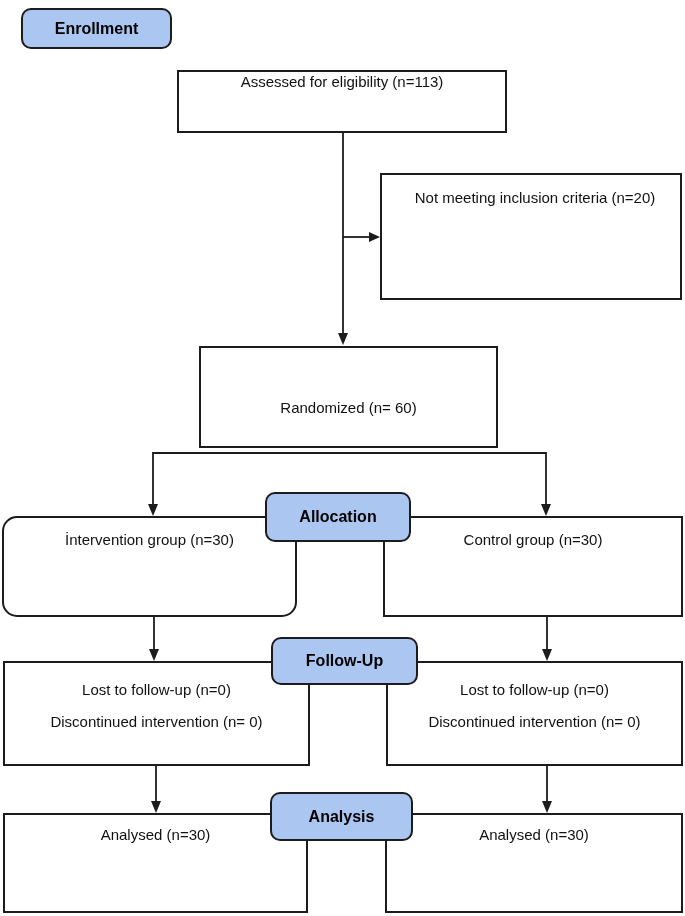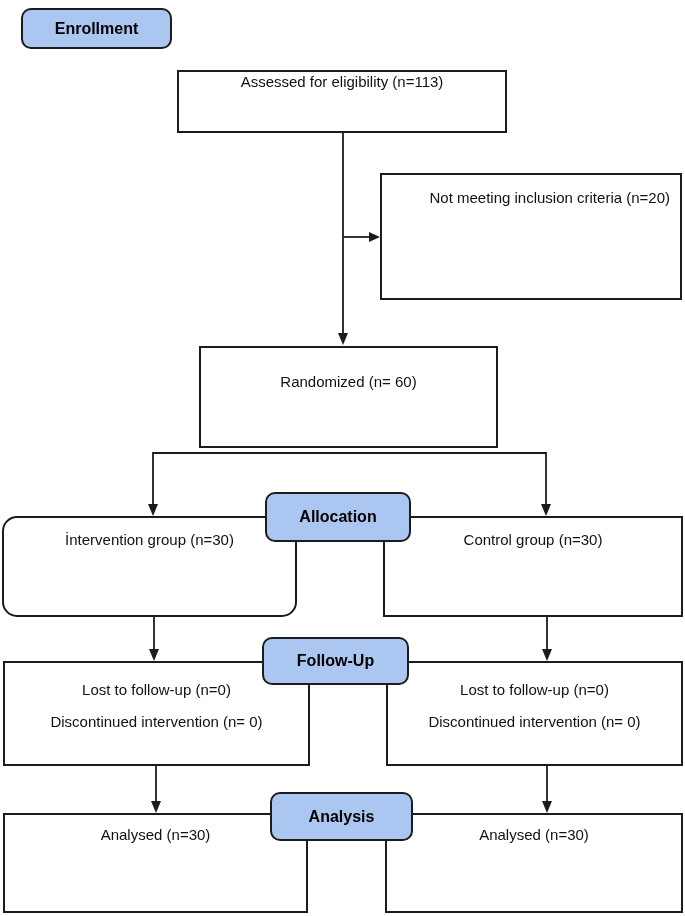--- a/index.html
+++ b/index.html
@@ -38,33 +38,33 @@
     align-items: center;
     justify-content: center;
     font-weight: bold;
     font-size: 16px;
     color: #000000;
     z-index: 3;
   }
 
   
   .box-assessed   { left: 177px; top: 70px;  width: 330px; height: 63px;  text-align: center; }
-  .box-excluded   { left: 380px; top: 173px; width: 302px; height: 127px; text-align: right;   padding: 8px 10px 0 18px; line-height: 30px; }
-  .box-randomized { left: 199px; top: 346px; width: 299px; height: 102px; text-align: center; padding-top: 24px; }
+  .box-excluded   { left: 380px; top: 173px; width: 302px; height: 127px; text-align: center;   padding: 8px 10px 0 18px; line-height: 30px; }
+  .box-randomized { left: 199px; top: 346px; width: 299px; height: 102px; text-align: center; padding-top: 50px; }
   .box-intervention { left: 2px;   top: 516px; width: 295px; height: 101px; text-align: center; padding-top: 12px; border-radius: 15px; }
   .box-control      { left: 383px; top: 516px; width: 300px; height: 101px; text-align: center; padding-top: 12px; }
   .box-fu-left  { left: 3px;   top: 661px; width: 307px; height: 105px; text-align: center; padding-top: 11px; line-height: 32px; }
   .box-fu-right { left: 386px; top: 661px; width: 297px; height: 105px; text-align: center; padding-top: 11px; line-height: 32px; }
   .box-an-left  { left: 3px;   top: 813px; width: 305px; height: 100px; text-align: center; padding-top: 10px; }
   .box-an-right { left: 385px; top: 813px; width: 298px; height: 100px; text-align: center; padding-top: 10px; }
 
   
   .stage-enrollment { left: 21px;  top: 8px;   width: 151px; height: 41px; }
   .stage-allocation { left: 265px; top: 492px; width: 146px; height: 50px; }
-  .stage-followup   { left: 262px; top: 637px; width: 147px; height: 48px; }
+  .stage-followup   { left: 271px; top: 637px; width: 147px; height: 48px; }
   .stage-analysis   { left: 270px; top: 792px; width: 143px; height: 49px; }
 
   .connectors line    { stroke: #1c1c1c; stroke-width: 1.8; }
   .connectors polygon { fill: #1c1c1c; }
 </style>
 </head>
 <body>
 
 <div class="canvas">
 

